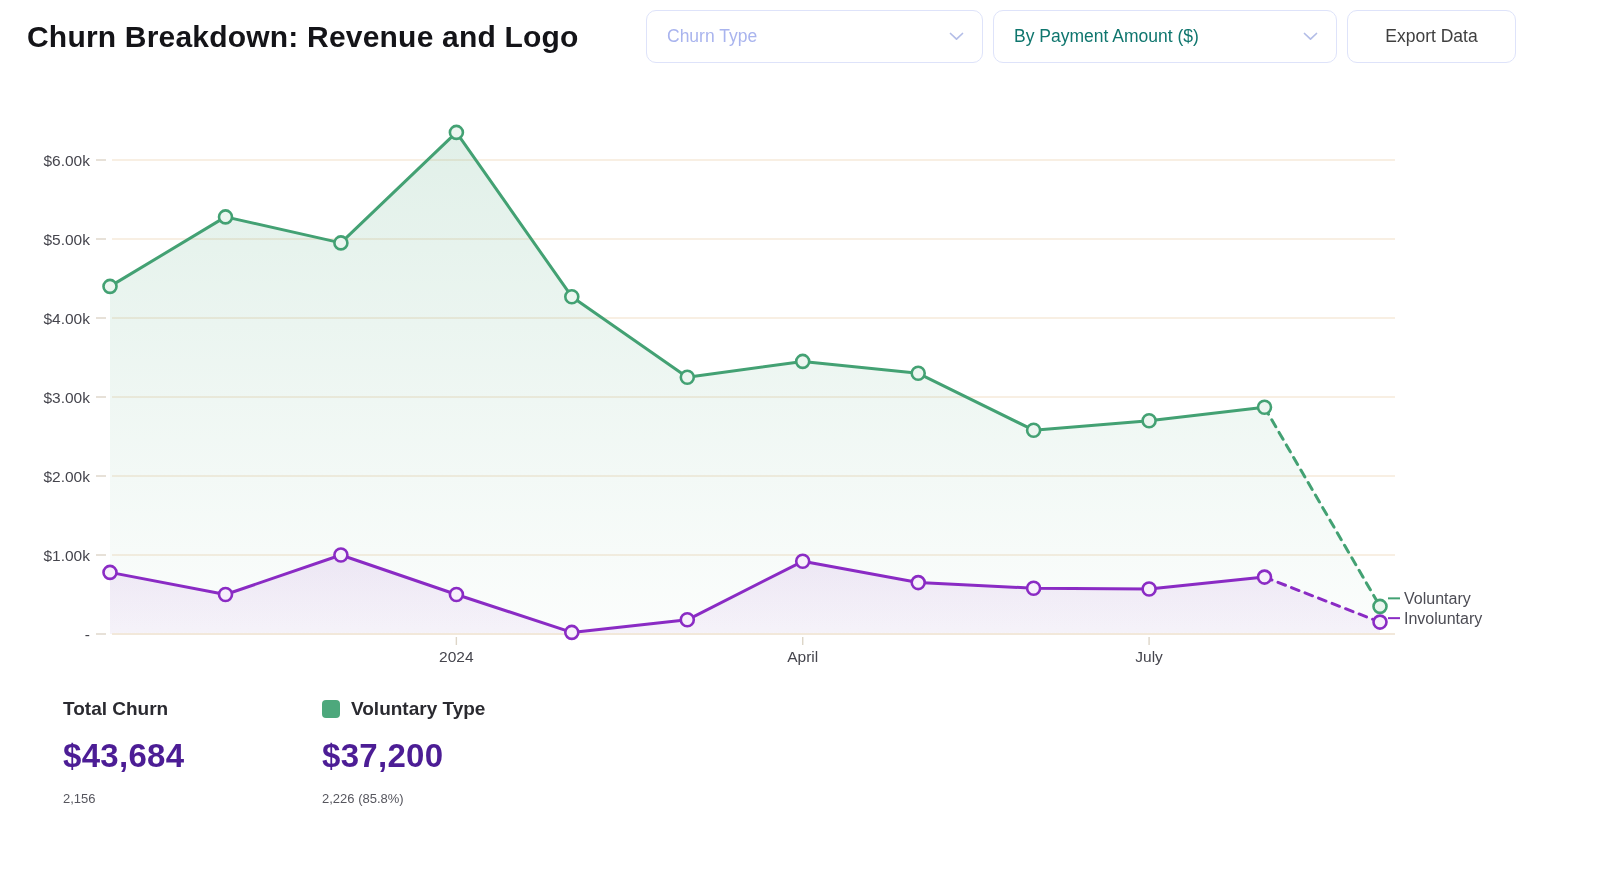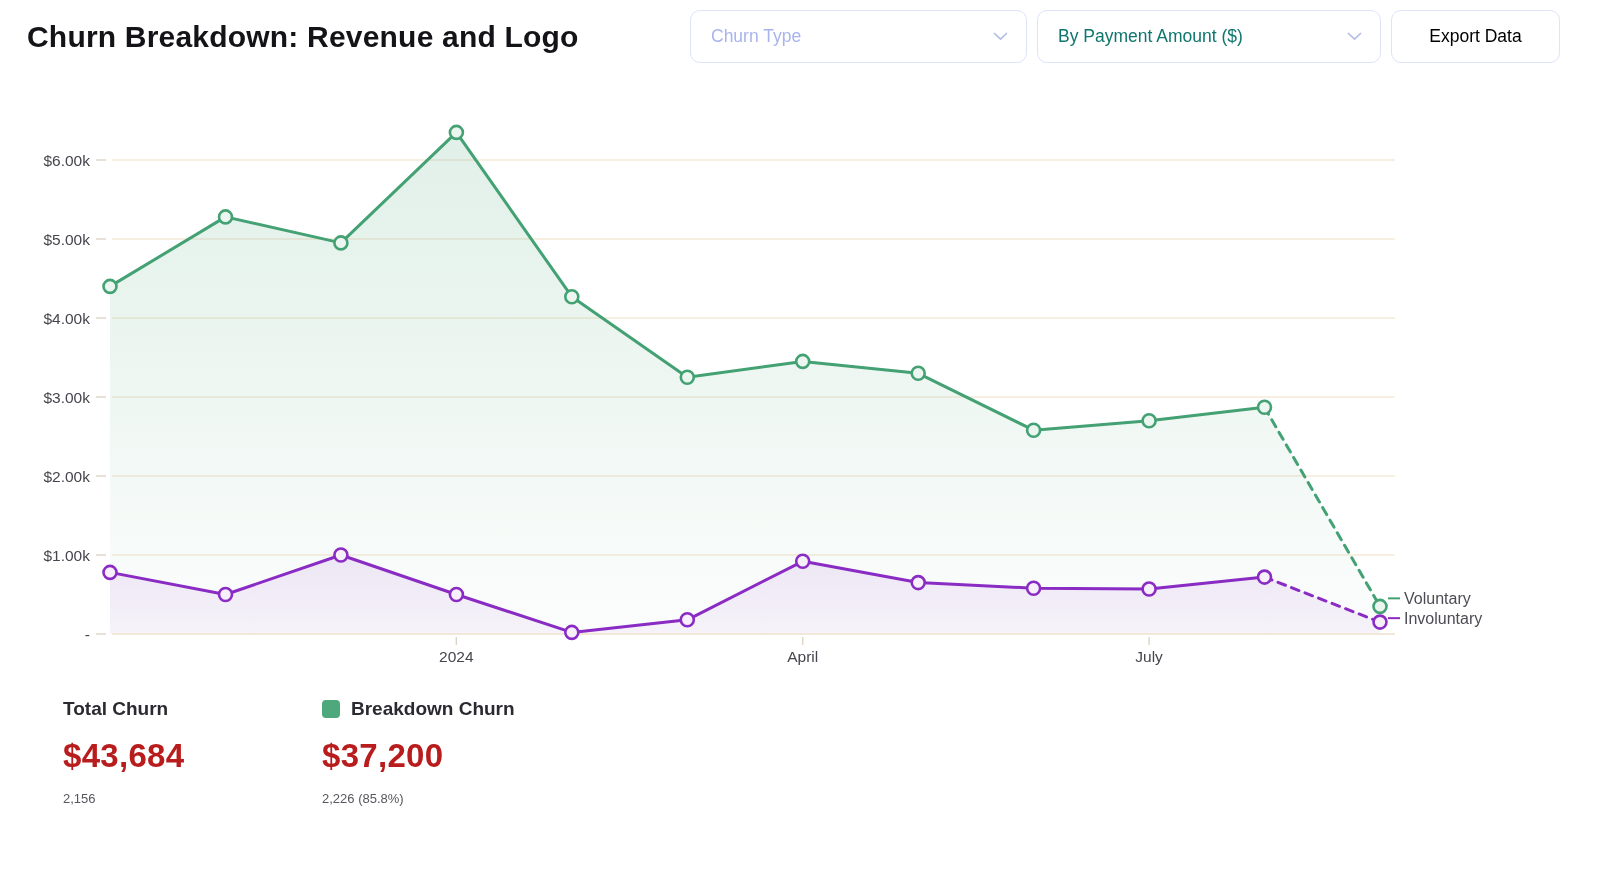--- a/index.html
+++ b/index.html
@@ -6,52 +6,52 @@
   html,body { margin:0; padding:0; }
   body {
     width:1600px; height:871px; position:relative; overflow:hidden;
     background:#ffffff;
     font-family:"Liberation Sans", sans-serif;
     color:#18181b;
   }
   
   .header {
     display:flex; align-items:center;
-    padding:10px 40px 0 27px;
+    padding:10px 84px 0 27px;
   }
   .page-title {
     font-size:30px; font-weight:700; letter-spacing:0.2px;
     margin:0; color:#141418; white-space:nowrap;
   }
   .controls { margin-left:auto; display:flex; gap:10px; align-items:center;border-radius:17px; }
   .select, .btn {
     height:53px; background:#fff;
     border:1.5px solid #dee3fa; border-radius:10px;
     display:flex; align-items:center;
     font-size:17.5px; cursor:pointer;
   }
   .select { justify-content:space-between; padding:0 18px 0 20px; }
   .select.w1 { width:337px; }
   .select.w2 { width:344px; }
   .select .ph  { color:#a9b4ee; }
   .select .val { color:#0f766e; }
   .chev { flex:0 0 auto; margin-left:12px; }
-  .btn { width:169px; justify-content:center; color:#000000; }
+  .btn { width:169px; justify-content:center; color:#404040; }
   
   .chart-wrap { margin-top:37px; }
   svg { display:block; }
   .axis-text { fill:#45454d; }
   
   .stats { display:flex; margin:33px 0 0 63px; }
   .stat.c1 { width:259px; }
   .stat.c2 { width:264px; }
   .stat-label-row { display:flex; align-items:center; gap:11px; height:22px;font-weight:bold; }
   .swatch { width:18px; height:18px; border-radius:4px; flex:0 0 auto; }
   .stat-label { font-size:19px; color:#2a2a30; }
-  .stat-value { font-size:33px; font-weight:700; color:#b91c1c; margin-top:17px; letter-spacing:0.3px; }
+  .stat-value { font-size:33px; font-weight:700; color:#4c1d95; margin-top:17px; letter-spacing:0.3px; }
   .stat-sub { font-size:13px; color:#56565e; margin-top:16px; }
 </style>
 </head>
 <body>
 
 <div class="header">
   <h1 class="page-title">Churn Breakdown: Revenue and Logo</h1>
   <div class="controls">
     <div class="select w1">
       <span class="ph">Churn Type</span>
@@ -149,18 +149,18 @@
   <div class="stat c1">
     <div class="stat-label-row">
       <span class="stat-label">Total Churn</span>
     </div>
     <div class="stat-value">$43,684</div>
     <div class="stat-sub">2,156</div>
   </div>
   <div class="stat c2">
     <div class="stat-label-row">
       <span class="swatch" style="background: rgb(77, 168, 124);"></span>
-      <span class="stat-label">Breakdown Churn</span>
+      <span class="stat-label">Voluntary Type</span>
     </div>
     <div class="stat-value">$37,200</div>
     <div class="stat-sub">2,226 (85.8%)</div>
   </div>
 </div>
 
 </body></html>

